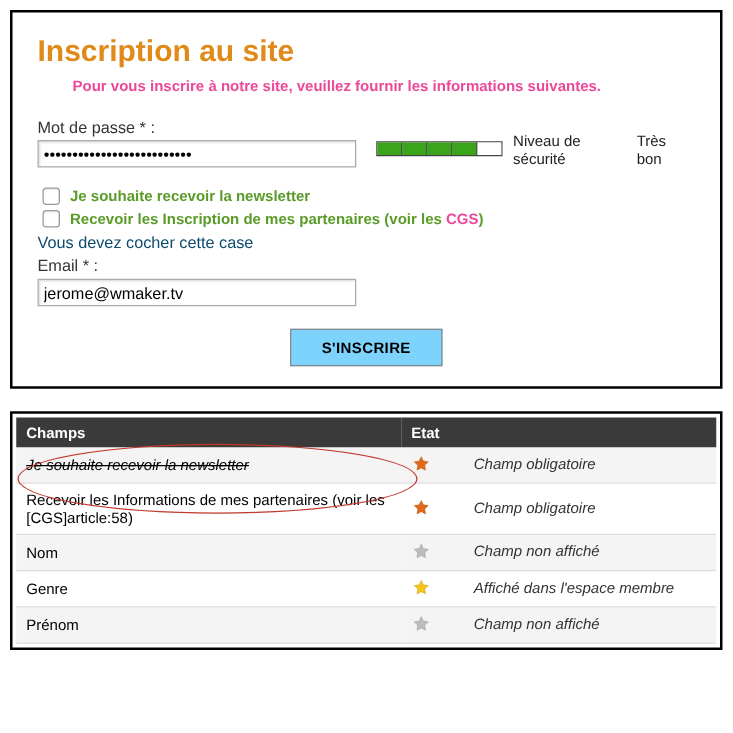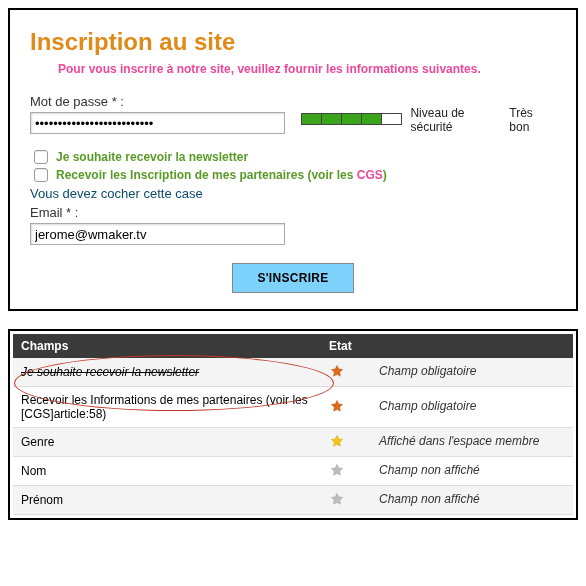--- a/index.html
+++ b/index.html
@@ -262,38 +262,38 @@
           <td>
             <div class="status-cell">
               <svg class="status-icon" viewBox="0 0 24 24">
                 <path d="M12 2 l2.6 5.3 5.9 .9 -4.3 4.2 1 5.9 -5.2 -2.7 -5.2 2.7 1-5.9 -4.3-4.2 5.9-.9z" fill="#e06a1a" stroke="#a84f0f" stroke-width="0.5"></path>
               </svg>
               <span>Champ obligatoire</span>
             </div>
           </td>
         </tr>
         <tr>
+          <td>Nom</td>
+          <td>
+            <div class="status-cell">
+              <svg class="status-icon" viewBox="0 0 24 24">
+                <path d="M12 2 l2.6 5.3 5.9 .9 -4.3 4.2 1 5.9 -5.2 -2.7 -5.2 2.7 1-5.9 -4.3-4.2 5.9-.9z" fill="#bdbdbd" stroke="#8a8a8a" stroke-width="0.5"></path>
+              </svg>
+              <span>Champ non affiché</span>
+            </div>
+          </td>
+        </tr>
+        <tr>
           <td>Genre</td>
           <td>
             <div class="status-cell">
               <svg class="status-icon" viewBox="0 0 24 24">
                 <path d="M12 2 l2.6 5.3 5.9 .9 -4.3 4.2 1 5.9 -5.2 -2.7 -5.2 2.7 1-5.9 -4.3-4.2 5.9-.9z" fill="#f4c518" stroke="#b8930e" stroke-width="0.5"></path>
               </svg>
               <span>Affiché dans l'espace membre</span>
-            </div>
-          </td>
-        </tr>
-        <tr>
-          <td>Nom</td>
-          <td>
-            <div class="status-cell">
-              <svg class="status-icon" viewBox="0 0 24 24">
-                <path d="M12 2 l2.6 5.3 5.9 .9 -4.3 4.2 1 5.9 -5.2 -2.7 -5.2 2.7 1-5.9 -4.3-4.2 5.9-.9z" fill="#bdbdbd" stroke="#8a8a8a" stroke-width="0.5"></path>
-              </svg>
-              <span>Champ non affiché</span>
             </div>
           </td>
         </tr>
         <tr>
           <td>Prénom</td>
           <td>
             <div class="status-cell">
               <svg class="status-icon" viewBox="0 0 24 24">
                 <path d="M12 2 l2.6 5.3 5.9 .9 -4.3 4.2 1 5.9 -5.2 -2.7 -5.2 2.7 1-5.9 -4.3-4.2 5.9-.9z" fill="#bdbdbd" stroke="#8a8a8a" stroke-width="0.5"></path>
               </svg>

